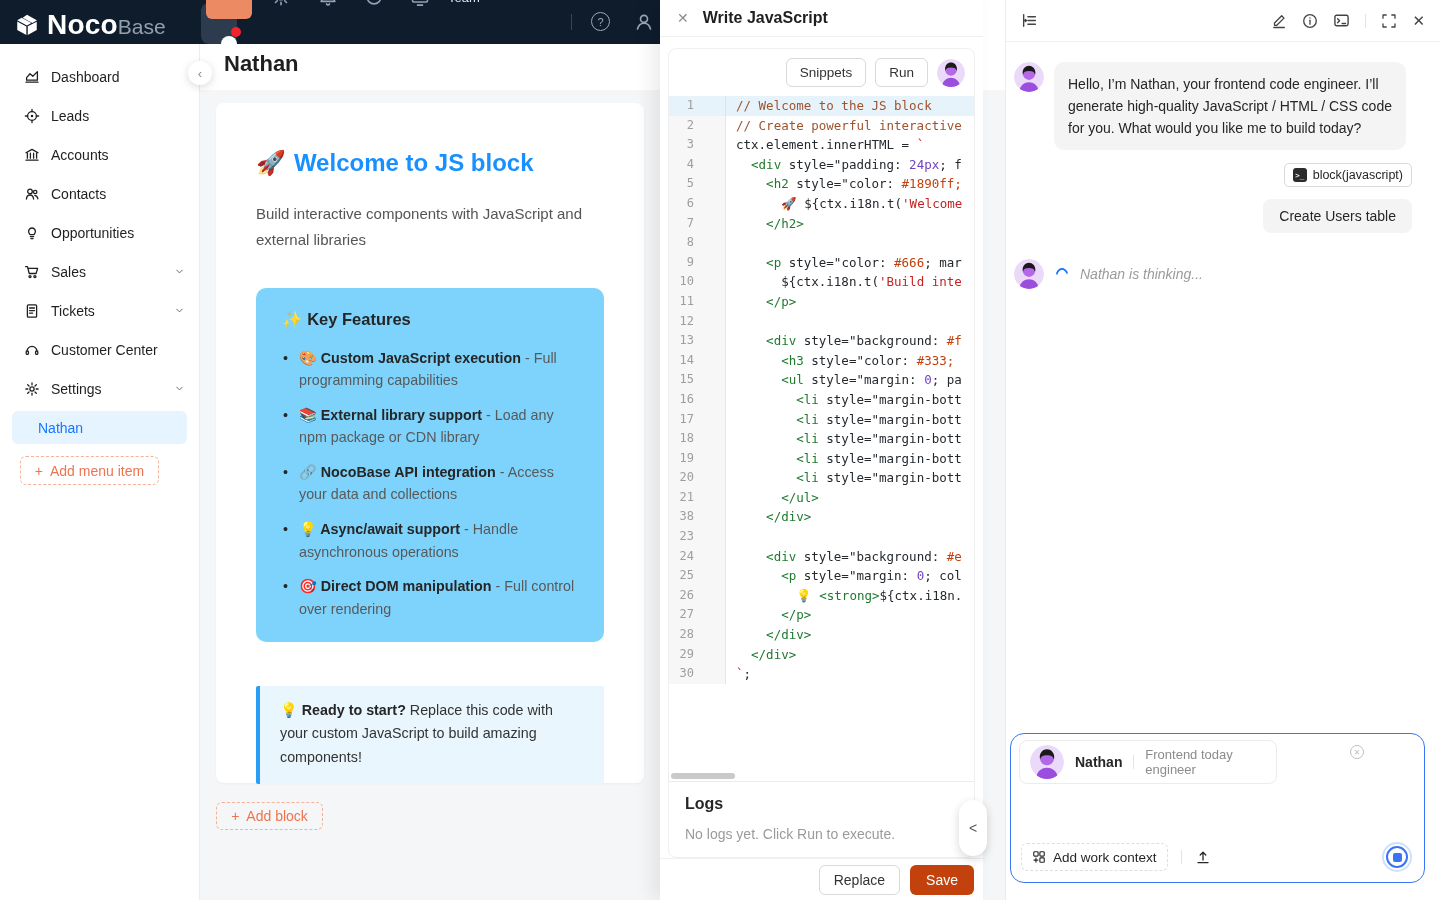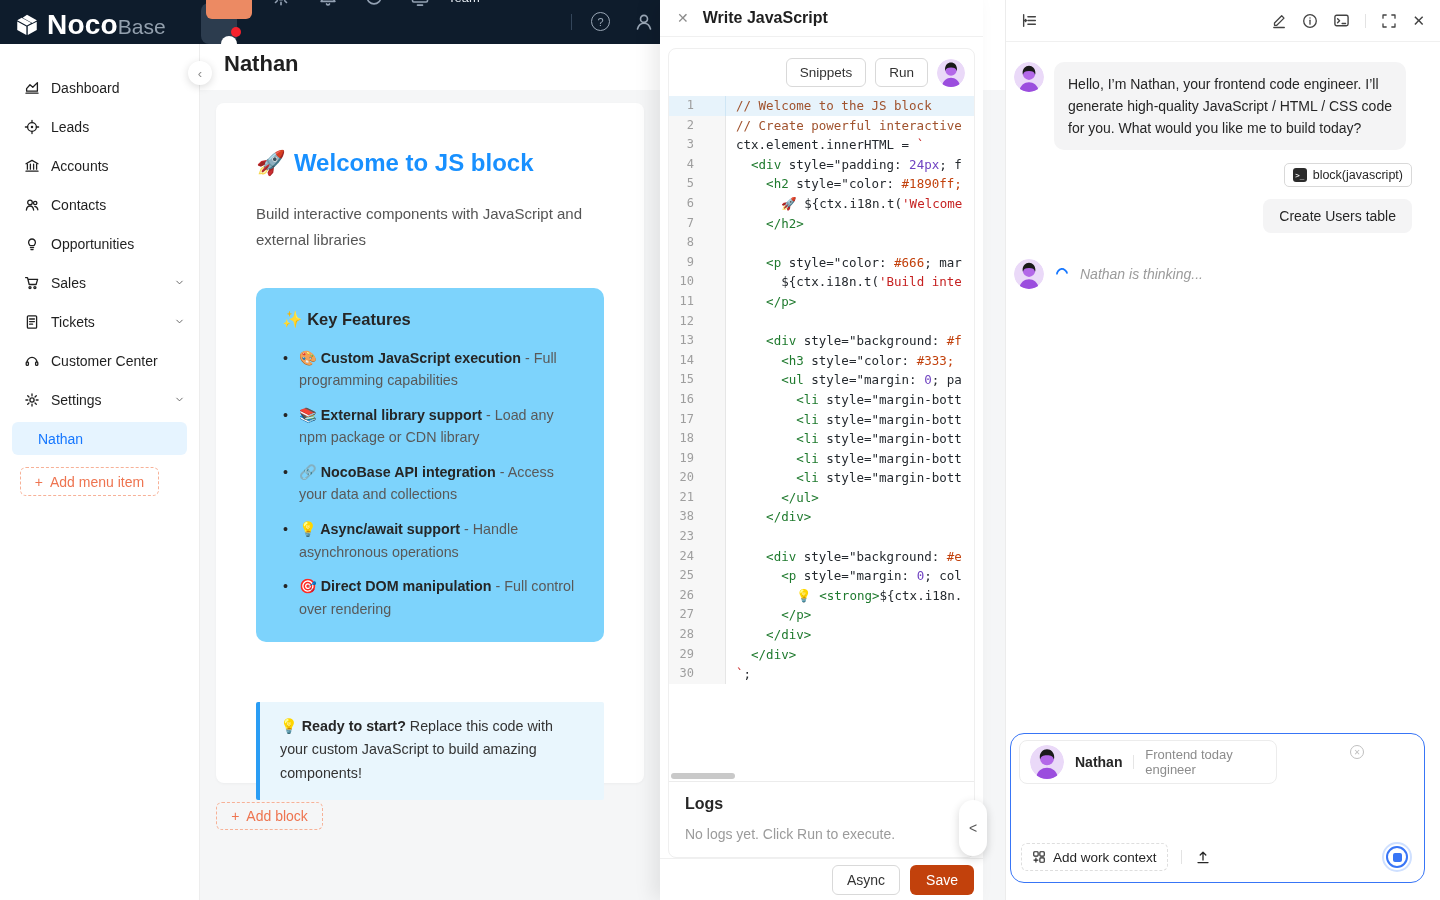--- a/index.html
+++ b/index.html
@@ -20,42 +20,42 @@
   .team{position:absolute;top:-10px;left:448px;color:#dfe5ec;font-size:13px;display:flex;gap:4px;align-items:center}
   .ai-tab{left:201px;top:3px;width:36px;height:41px;background:#2c3c4e;border-radius:8px}
   .ai-avatar{left:206px;top:-7px;width:46px;height:26px;background:#ec8a63;border-radius:6px}
   .red-dot{left:231px;top:27px;width:10px;height:10px;border-radius:50%;background:#f5222d}
   .white-peek{left:221px;top:36px;width:16px;height:16px;border-radius:50%;background:#fff}
   .tb-div{left:571px;top:14px;width:1px;height:16px;background:#33455a}
   .tb-help{left:591px;top:12px;width:19px;height:19px;border:1.4px solid #9aa7b6;border-radius:50%;color:#9aa7b6;font-size:11px}
   .tb-user{left:634px;top:12px;color:#9aa7b6}
 
   
-  .sidebar{left:0;top:44px;width:200px;bottom:0;background:#fff;border-right:1px solid #ededed;z-index:20;padding-top:24px}
+  .sidebar{left:0;top:44px;width:200px;bottom:0;background:#fff;border-right:1px solid #ededed;z-index:20;padding-top:13px}
   .side-item{height:39px;display:flex;align-items:center;padding:0 14px 0 24px;gap:11px;font-size:14px;color:#1f1f1f;cursor:pointer}
   .side-item .sic{color:#1f1f1f}
   .side-item .chev{margin-left:auto;color:#595959}
   .nathan-pill{margin:3px 12px 0;height:33px;border-radius:6px;background:#e6f4ff;color:#1677ff;font-size:14px;display:flex;align-items:center;padding-left:26px}
   .add-menu{margin:12px 0 0 20px;width:139px;height:29px;border:1px dashed #f7b197;border-radius:6px;color:#ee7450;font-size:14px;gap:7px;background:#fff}
 
   
   .main-header-bg{left:200px;top:0;right:0;height:90px;background:#fff;z-index:1}
   .page-title{left:224px;top:51px;font-size:22px;font-weight:bold;color:#1f1f1f;z-index:6}
   .collapse-circle{left:188px;top:61px;width:24px;height:24px;border-radius:50%;background:#fff;box-shadow:0 2px 8px rgba(0,0,0,.15);z-index:25;color:#8c8c8c;font-size:13px}
   .card{left:216px;top:103px;width:428px;height:680px;background:#fff;border-radius:8px;z-index:4;box-shadow:0 1px 3px rgba(0,0,0,.04);padding:46px 40px 0}
   .wc-title{font-size:24px;font-weight:bold;color:#1890ff}
   .wc-title .emj{margin-right:8px}
   .wc-sub{margin-top:24px;font-size:15px;line-height:1.75;color:#555;width:336px}
   .features{margin-top:34px;background:#7dd3fc;border-radius:10px;padding:22px 26px 10px;width:348px}
   .feat-title{font-size:16.5px;font-weight:bold;color:#262626}
   .feat-list{margin-top:18px;list-style:none}
   .feat-list li{position:relative;padding-left:17px;font-size:14.3px;color:#595959;line-height:1.58;margin-bottom:12px}
   .feat-list li::before{content:"\2022";position:absolute;left:1px;top:0;color:#262626}
   .feat-list b{color:#262626}
-  .callout{margin-top:60px;width:348px;background:#e9f6fd;border-left:4px solid #2a9df4;border-radius:2px;padding:13px 20px 15px;font-size:14.3px;line-height:1.62;color:#333}
+  .callout{margin-top:44px;width:348px;background:#e9f6fd;border-left:4px solid #2a9df4;border-radius:2px;padding:13px 20px 15px;font-size:14.3px;line-height:1.62;color:#333}
   .callout b{color:#262626}
   .add-block{left:216px;top:802px;width:107px;height:28px;border:1px dashed #f7b197;border-radius:6px;color:#ee7450;font-size:14px;gap:7px;background:transparent;z-index:6}
 
   
   .drawer{left:660px;top:0;width:323px;height:900px;background:#fff;z-index:40;box-shadow:-8px 0 18px rgba(0,0,0,.08)}
   .d-header{height:37px;border-bottom:1px solid #f0f0f0;display:flex;align-items:center;padding:0 17px;gap:14px}
   .d-close{color:#8c8c8c;font-size:14px;cursor:pointer}
   .d-title{font-size:16px;font-weight:bold;color:#1f1f1f}
   .editor{position:absolute;left:8px;top:48px;right:8px;bottom:42px;border:1px solid #efefef;border-radius:8px;display:flex;flex-direction:column;overflow:hidden;background:#fff}
   .toolbar{height:47px;display:flex;justify-content:flex-end;align-items:center;gap:9px;padding:0 9px;flex:none}
@@ -446,21 +446,21 @@
       <div class="hscroll">
           <div class="hthumb"></div>
         </div>
     </div>
     <div class="logs">
       <div class="logs-title">Logs</div>
       <div class="logs-empty">No logs yet. Click Run to execute.</div>
     </div>
   </div>
   <div class="d-footer">
-    <button class="btn-cancel">Async</button>
+    <button class="btn-cancel">Replace</button>
     <button class="btn-save">Save</button>
   </div>
   <div class="collapse-pill ctr">&lt;</div>
 </div>
 
 <div class="abs chat">
   <div class="c-header">
     <span class="hic">
         <svg class="ic" width="17" height="17" viewBox="0 0 16 16">
           <path d="M2.5 2.5v11"></path>

